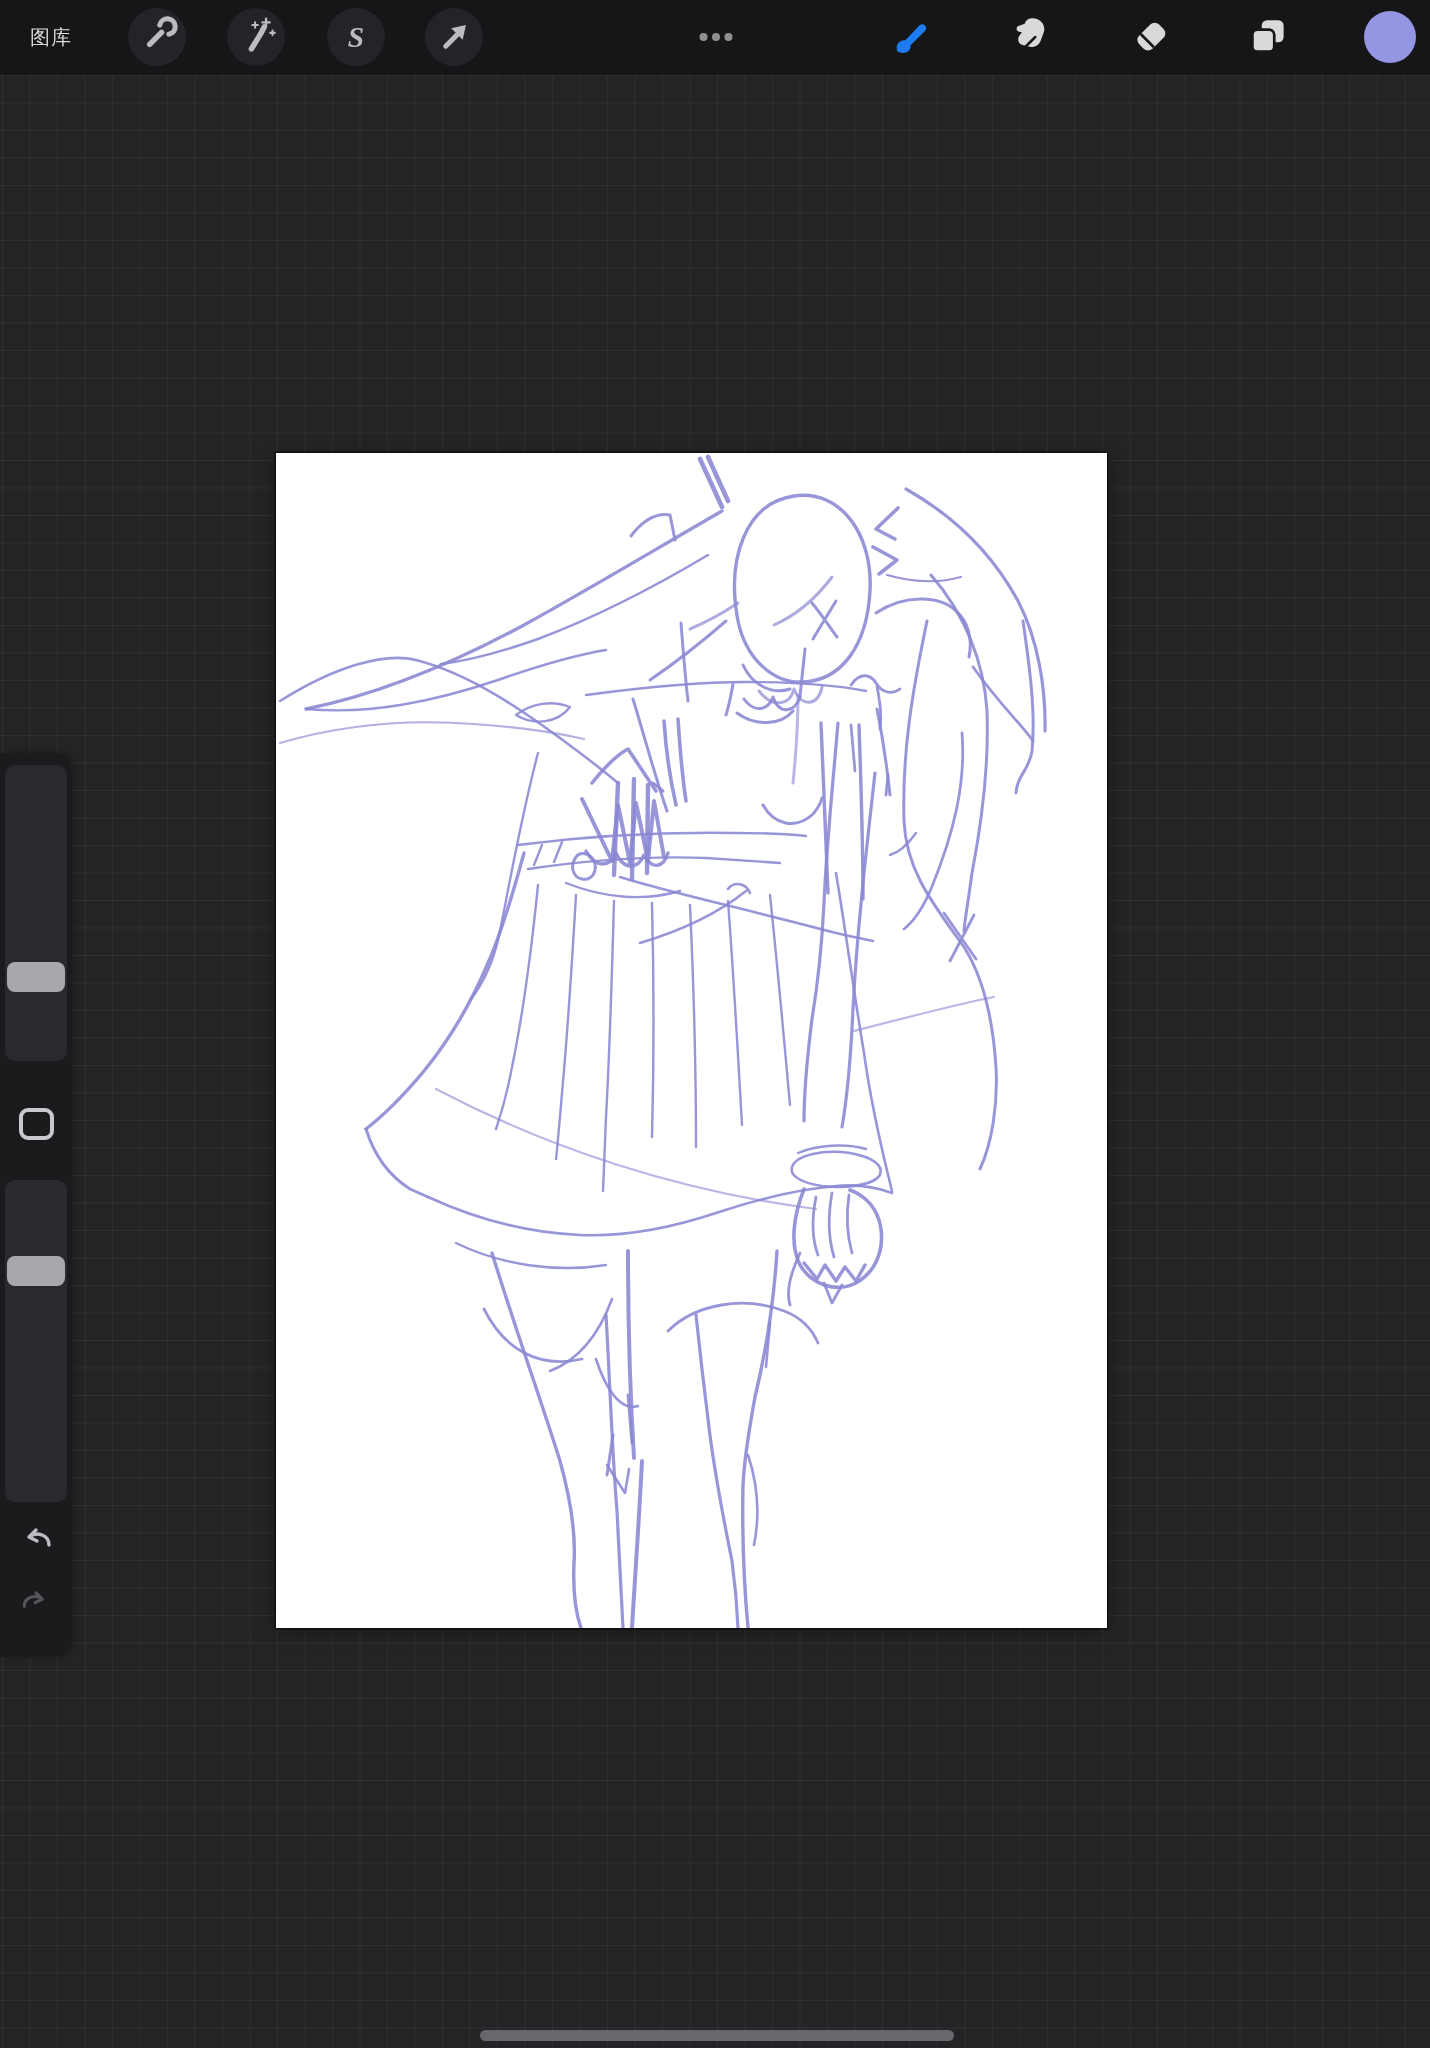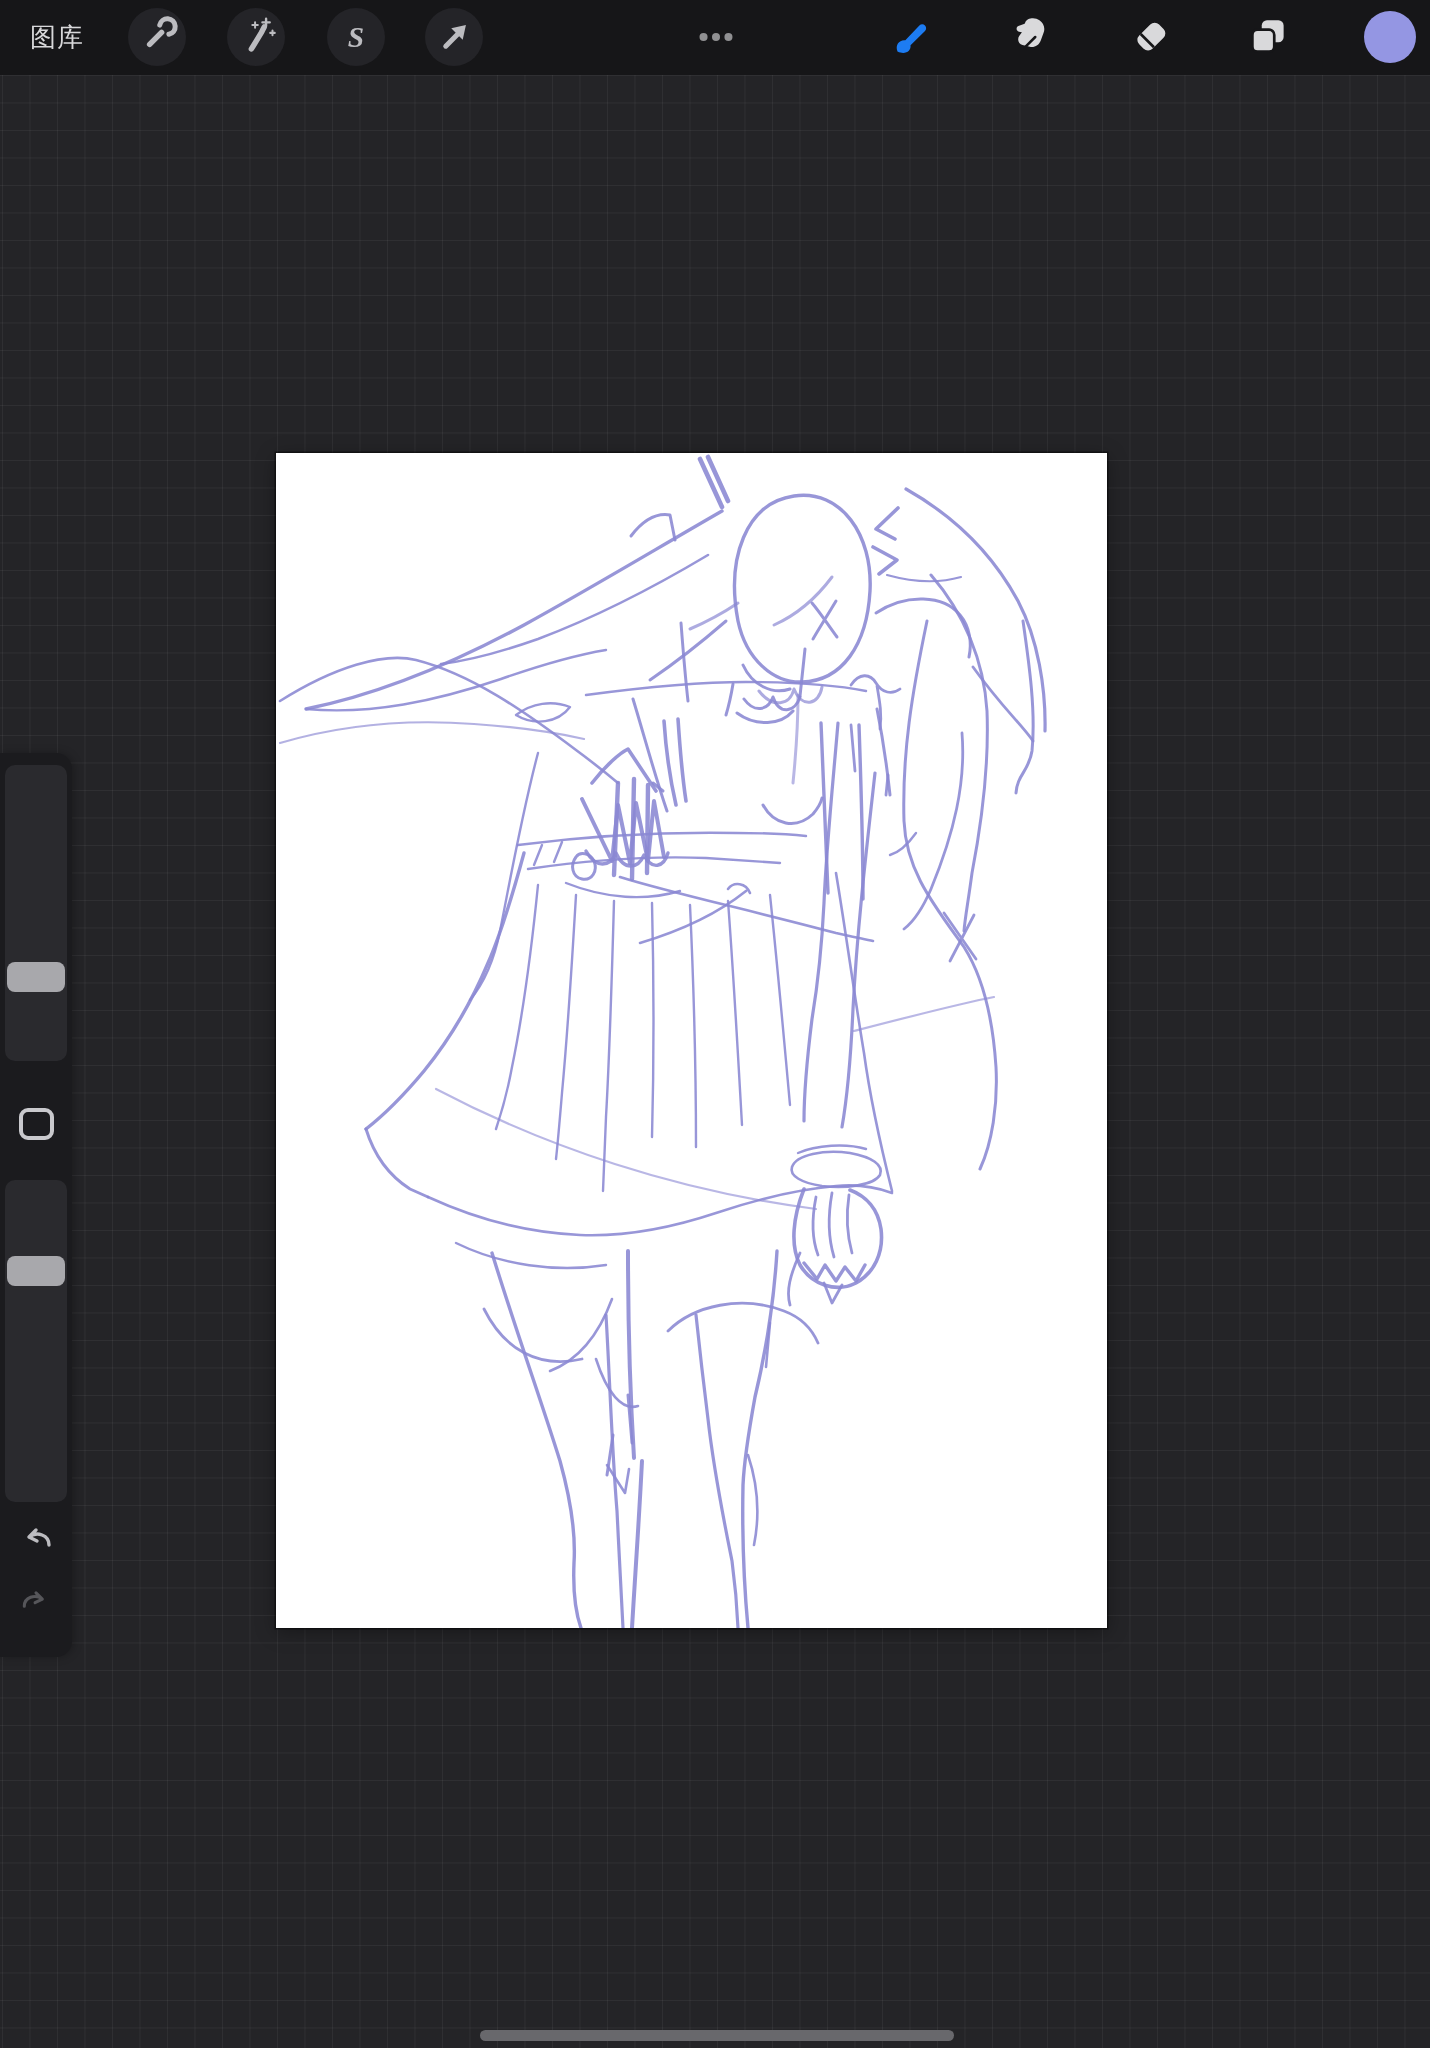--- a/index.html
+++ b/index.html
@@ -17,21 +17,21 @@
   .workspace{position:absolute;left:0;top:0;right:0;bottom:0;
     background-color:var(--background);
     background-image:
       linear-gradient(to right, var(--grid-line) 1px, transparent 1px),
       linear-gradient(to bottom, var(--grid-line) 1px, transparent 1px);
     background-size:27.5px 27.5px;background-position:2px 75px;}
   
   .toolbar{position:absolute;left:0;top:0;width:1430px;height:75px;
     background:var(--toolbar-bg);z-index:30;}
   .gallery{position:absolute;left:30px;top:0;height:75px;line-height:75px;
-    font-size:26px;letter-spacing:1px;color:var(--gallery-text);cursor:default;}
+    font-size:20px;letter-spacing:1px;color:var(--gallery-text);cursor:default;}
   .toolbtn{position:absolute;top:8px;width:58px;height:58px;border-radius:50%;
     background:var(--icon-circle);display:flex;align-items:center;justify-content:center;
     color:var(--icon-glyph);}
   .flatbtn{position:absolute;top:8px;width:58px;height:58px;display:flex;
     align-items:center;justify-content:center;color:var(--right-glyph);}
   .swatch{position:absolute;top:11px;width:52px;height:52px;border-radius:50%;
     background:var(--swatch-purple);}
   
   .canvas{position:absolute;left:276px;top:453px;width:831px;height:1175px;
     background:var(--canvas-bg);z-index:10;

